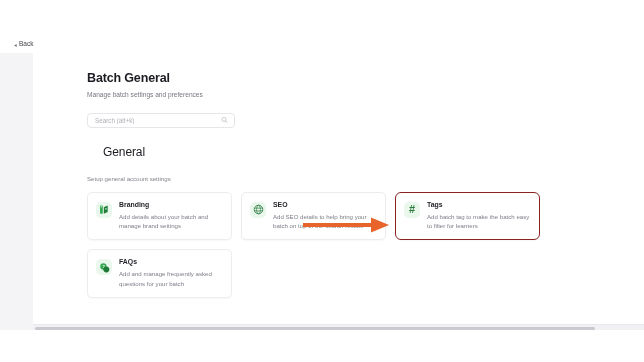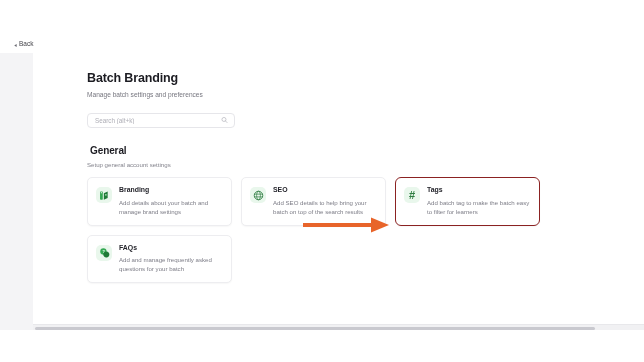--- a/index.html
+++ b/index.html
@@ -124,24 +124,24 @@
     right: 6px;
     top: 50%;
     transform: translateY(-50%);
     width: 7px; height: 7px;
     display: block;
   }
 
   
   .section { margin-top: 17px; }
   .section-title {
-    font-size: 10px;
-    font-weight: bold;
+    font-size: 12px;
+    font-weight: normal;
     color: #1c1c22;
-    margin: 3px;
+    margin: 16px;
     letter-spacing: -0.1px;
     line-height: 1.2;
   }
   .section-sub {
     font-size: 6.1px;
     color: #83838c;
     margin: 4px 0 0 0;
     line-height: 1.2;
   }
 
@@ -242,21 +242,21 @@
       <span class="back-chevron">◂</span>
       <span>Back</span>
     </div>
   </div>
 
   <div id="leftrail"></div>
 
   <div id="sheet">
     <div class="inner">
 
-      <h1 class="page-title">Batch Branding</h1>
+      <h1 class="page-title">Batch General</h1>
       <p class="page-sub">Manage batch settings and preferences</p>
 
       <div class="search-wrap">
         <input class="search-input" type="text" placeholder="Search (alt+k)" style="">
         <svg class="search-icon" viewBox="0 0 16 16">
           <circle cx="6.8" cy="6.8" r="4.6" fill="none" stroke="#b4b4bc" stroke-width="1.6"></circle>
           <line x1="10.3" y1="10.3" x2="14" y2="14" stroke="#b4b4bc" stroke-width="1.6" stroke-linecap="round"></line>
         </svg>
       </div>
 

